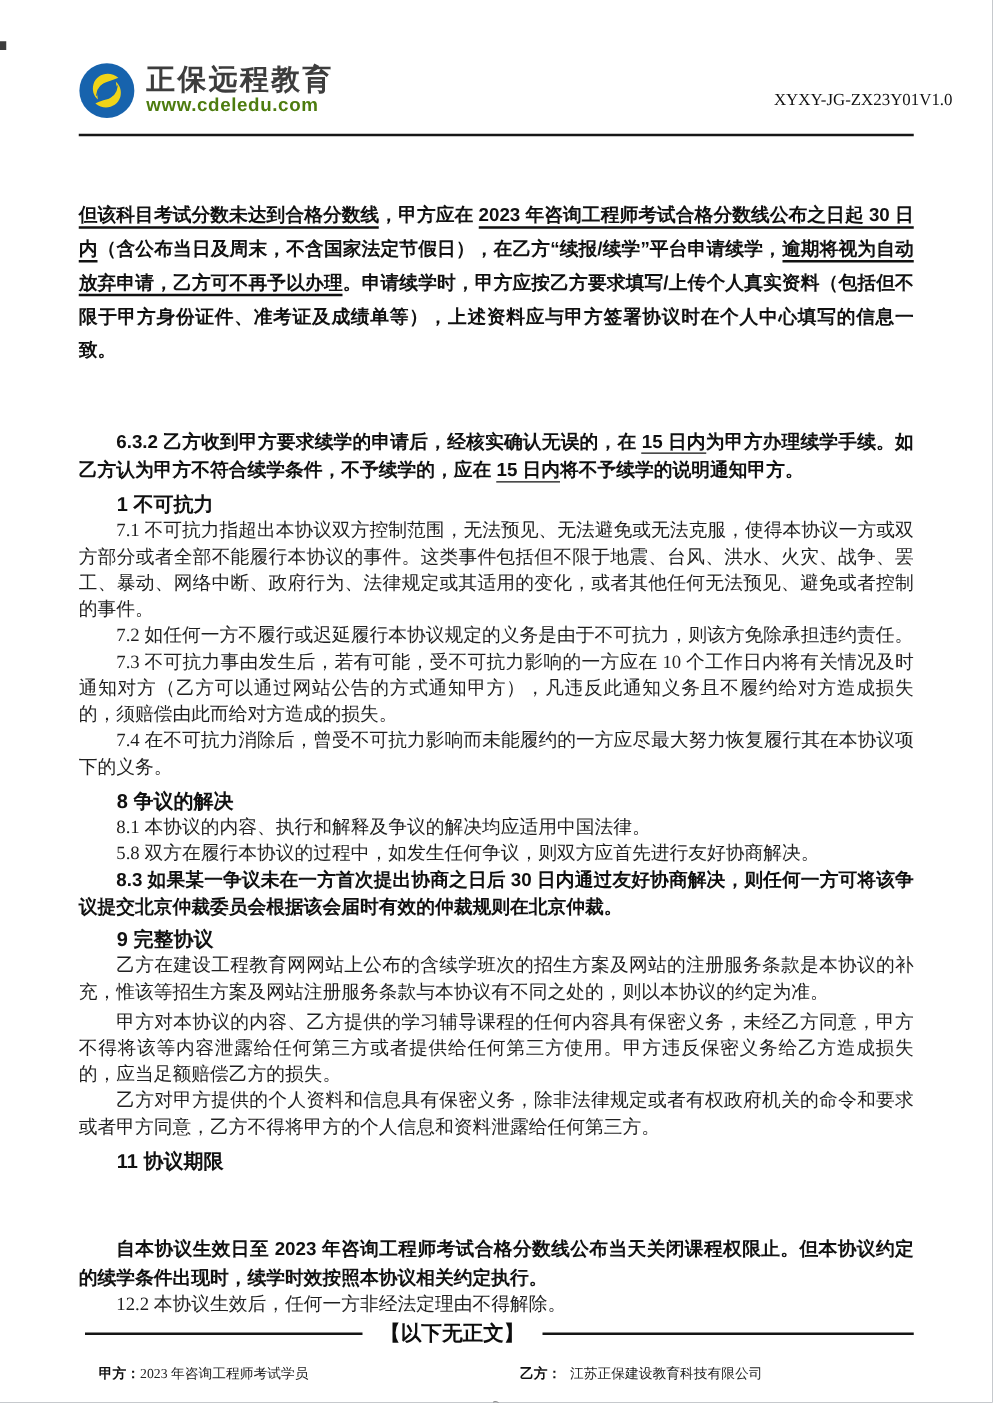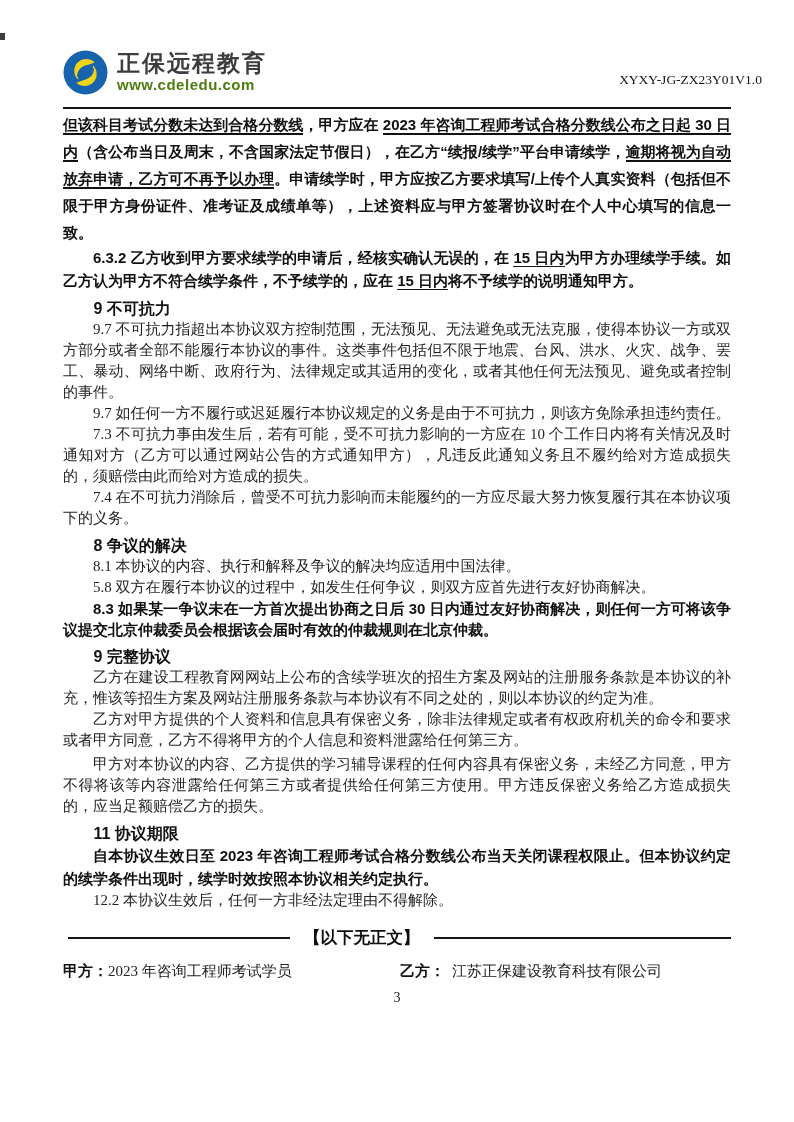--- a/index.html
+++ b/index.html
@@ -20,40 +20,40 @@
   .brand svg{display:block;width:45px;height:45px;}
   .brand-text{display:flex;flex-direction:column;}
   .brand-name{font-family:"Liberation Sans",sans-serif;font-weight:700;font-size:23px;line-height:26px;color:#3d3d3d;letter-spacing:2px;}
   .brand-url{font-family:"Liberation Sans",sans-serif;font-weight:700;font-size:15px;line-height:17px;color:#4d7c0f;letter-spacing:.5px;}
   .doc-code{position:absolute;right:32px;top:72px;font-size:13.5px;color:#111;font-family:"Liberation Serif",serif;}
   .header-rule{position:absolute;left:63px;top:107px;width:668px;border-top:2px solid #161616;}
 
   
   .content{position:absolute;left:63px;top:111px;width:668px;text-align:justify;}
   p{margin:0;}
-  .bold{font-family:"Liberation Sans",sans-serif;font-weight:700;color:#111;}
+  .bold{font-family:"Liberation Sans",sans-serif;font-weight:700;color:#111;margin-top:48px;}
   .lh27{font-size:15px;line-height:27px;}
   .lh23{font-size:15px;line-height:23px;}
   .reg{font-family:"Liberation Serif",serif;font-size:15px;line-height:21px;color:#1f1f1f;}
   .breg{font-family:"Liberation Sans",sans-serif;font-weight:700;font-size:15px;line-height:21px;color:#111;}
   .ind{text-indent:2em;}
   .hd{font-family:"Liberation Sans",sans-serif;font-weight:700;font-size:16px;line-height:21px;color:#111;margin-top:6px;text-indent:1.9em;text-align:left;}
   .mt3{margin-top:3px;}
   .u{border-bottom:2px solid currentColor;}
   .u1{border-bottom:1.8px solid currentColor;}
 
   
-  .divider{display:flex;align-items:center;margin-top:15px;height:24px;gap:10px;}
+  .divider{display:flex;align-items:center;margin-top:0;height:24px;gap:10px;}
   .dseg{height:2.5px;background:#151515;}
   .dleft{width:224px;margin-left:5px;}
   .dright{width:300px;}
   .dlabel{font-family:"Liberation Sans",sans-serif;font-weight:700;font-size:16.5px;color:#0e0e0e;padding:0 4px;white-space:nowrap;}
 
   
-  .sig-row{position:relative;margin-top:12px;height:22px;font-size:15px;}
+  .sig-row{position:relative;margin-top:12px;height:22px;font-size:11px;margin-left:16px;}
   .sig-a{position:absolute;left:0;top:0;}
   .sig-b{position:absolute;left:337px;top:0;}
   .sig-label{font-family:"Liberation Sans",sans-serif;font-weight:700;color:#111;}
   .sig-val{font-family:"Liberation Serif",serif;color:#222;}
   .sig-b .sig-val{margin-left:7px;}
   .page-num{margin-top:6px;text-align:center;font-size:14px;color:#222;}
 </style>
 </head>
 <body>
 
@@ -77,36 +77,36 @@
   </div>
   <div class="doc-code">XYXY-JG-ZX23Y01V1.0</div>
   <div class="header-rule"></div>
 
   <div class="content">
 
     <p class="bold lh27"><span class="u">但该科目考试分数未达到合格分数线</span><span>，甲方应在 </span><span class="u">2023 年咨询工程师考试合格分数线公布之日起 30 日内</span><span>（含公布当日及周末，不含国家法定节假日），在乙方“续报/续学”平台申请续学，</span><span class="u">逾期将视为自动放弃申请，乙方可不再予以办理</span><span>。申请续学时，甲方应按乙方要求填写/上传个人真实资料（包括但不限于甲方身份证件、准考证及成绩单等），上述资料应与甲方签署协议时在个人中心填写的信息一致。</span></p>
 
     <p class="bold lh23 ind"><span>6.3.2 乙方收到甲方要求续学的申请后，经核实确认无误的，在 </span><span class="u1">15 日内</span><span>为甲方办理续学手续。如乙方认为甲方不符合续学条件，不予续学的，应在 </span><span class="u1">15 日内</span><span>将不予续学的说明通知甲方。</span></p>
 
-    <p class="hd">9 不可抗力</p>
-    <p class="reg ind">9.7 不可抗力指超出本协议双方控制范围，无法预见、无法避免或无法克服，使得本协议一方或双方部分或者全部不能履行本协议的事件。这类事件包括但不限于地震、台风、洪水、火灾、战争、罢工、暴动、网络中断、政府行为、法律规定或其适用的变化，或者其他任何无法预见、避免或者控制的事件。</p>
-    <p class="reg ind">9.7 如任何一方不履行或迟延履行本协议规定的义务是由于不可抗力，则该方免除承担违约责任。</p>
+    <p class="hd">1 不可抗力</p>
+    <p class="reg ind">7.1 不可抗力指超出本协议双方控制范围，无法预见、无法避免或无法克服，使得本协议一方或双方部分或者全部不能履行本协议的事件。这类事件包括但不限于地震、台风、洪水、火灾、战争、罢工、暴动、网络中断、政府行为、法律规定或其适用的变化，或者其他任何无法预见、避免或者控制的事件。</p>
+    <p class="reg ind">7.2 如任何一方不履行或迟延履行本协议规定的义务是由于不可抗力，则该方免除承担违约责任。</p>
     <p class="reg ind">7.3 不可抗力事由发生后，若有可能，受不可抗力影响的一方应在 10 个工作日内将有关情况及时通知对方（乙方可以通过网站公告的方式通知甲方），凡违反此通知义务且不履约给对方造成损失的，须赔偿由此而给对方造成的损失。</p>
     <p class="reg ind">7.4 在不可抗力消除后，曾受不可抗力影响而未能履约的一方应尽最大努力恢复履行其在本协议项下的义务。</p>
 
     <p class="hd">8 争议的解决</p>
     <p class="reg ind">8.1 本协议的内容、执行和解释及争议的解决均应适用中国法律。</p>
     <p class="reg ind">5.8 双方在履行本协议的过程中，如发生任何争议，则双方应首先进行友好协商解决。</p>
     <p class="breg ind">8.3 如果某一争议未在一方首次提出协商之日后 30 日内通过友好协商解决，则任何一方可将该争议提交北京仲裁委员会根据该会届时有效的仲裁规则在北京仲裁。</p>
 
     <p class="hd">9 完整协议</p>
     <p class="reg ind">乙方在建设工程教育网网站上公布的含续学班次的招生方案及网站的注册服务条款是本协议的补充，惟该等招生方案及网站注册服务条款与本协议有不同之处的，则以本协议的约定为准。</p>
 
+    <p class="reg ind mt3">甲方对本协议的内容、乙方提供的学习辅导课程的任何内容具有保密义务，未经乙方同意，甲方不得将该等内容泄露给任何第三方或者提供给任何第三方使用。甲方违反保密义务给乙方造成损失的，应当足额赔偿乙方的损失。</p>
     <p class="reg ind">乙方对甲方提供的个人资料和信息具有保密义务，除非法律规定或者有权政府机关的命令和要求或者甲方同意，乙方不得将甲方的个人信息和资料泄露给任何第三方。</p>
-    <p class="reg ind mt3">甲方对本协议的内容、乙方提供的学习辅导课程的任何内容具有保密义务，未经乙方同意，甲方不得将该等内容泄露给任何第三方或者提供给任何第三方使用。甲方违反保密义务给乙方造成损失的，应当足额赔偿乙方的损失。</p>
 
     <p class="hd">11 协议期限</p>
     <p class="bold lh23 ind">自本协议生效日至 2023 年咨询工程师考试合格分数线公布当天关闭课程权限止。但本协议约定的续学条件出现时，续学时效按照本协议相关约定执行。</p>
 
     <p class="reg ind">12.2 本协议生效后，任何一方非经法定理由不得解除。</p>
 
     <div class="divider">
       <div class="dseg dleft"></div>
       <div class="dlabel">【以下无正文】</div>
       <div class="dseg dright"></div>

